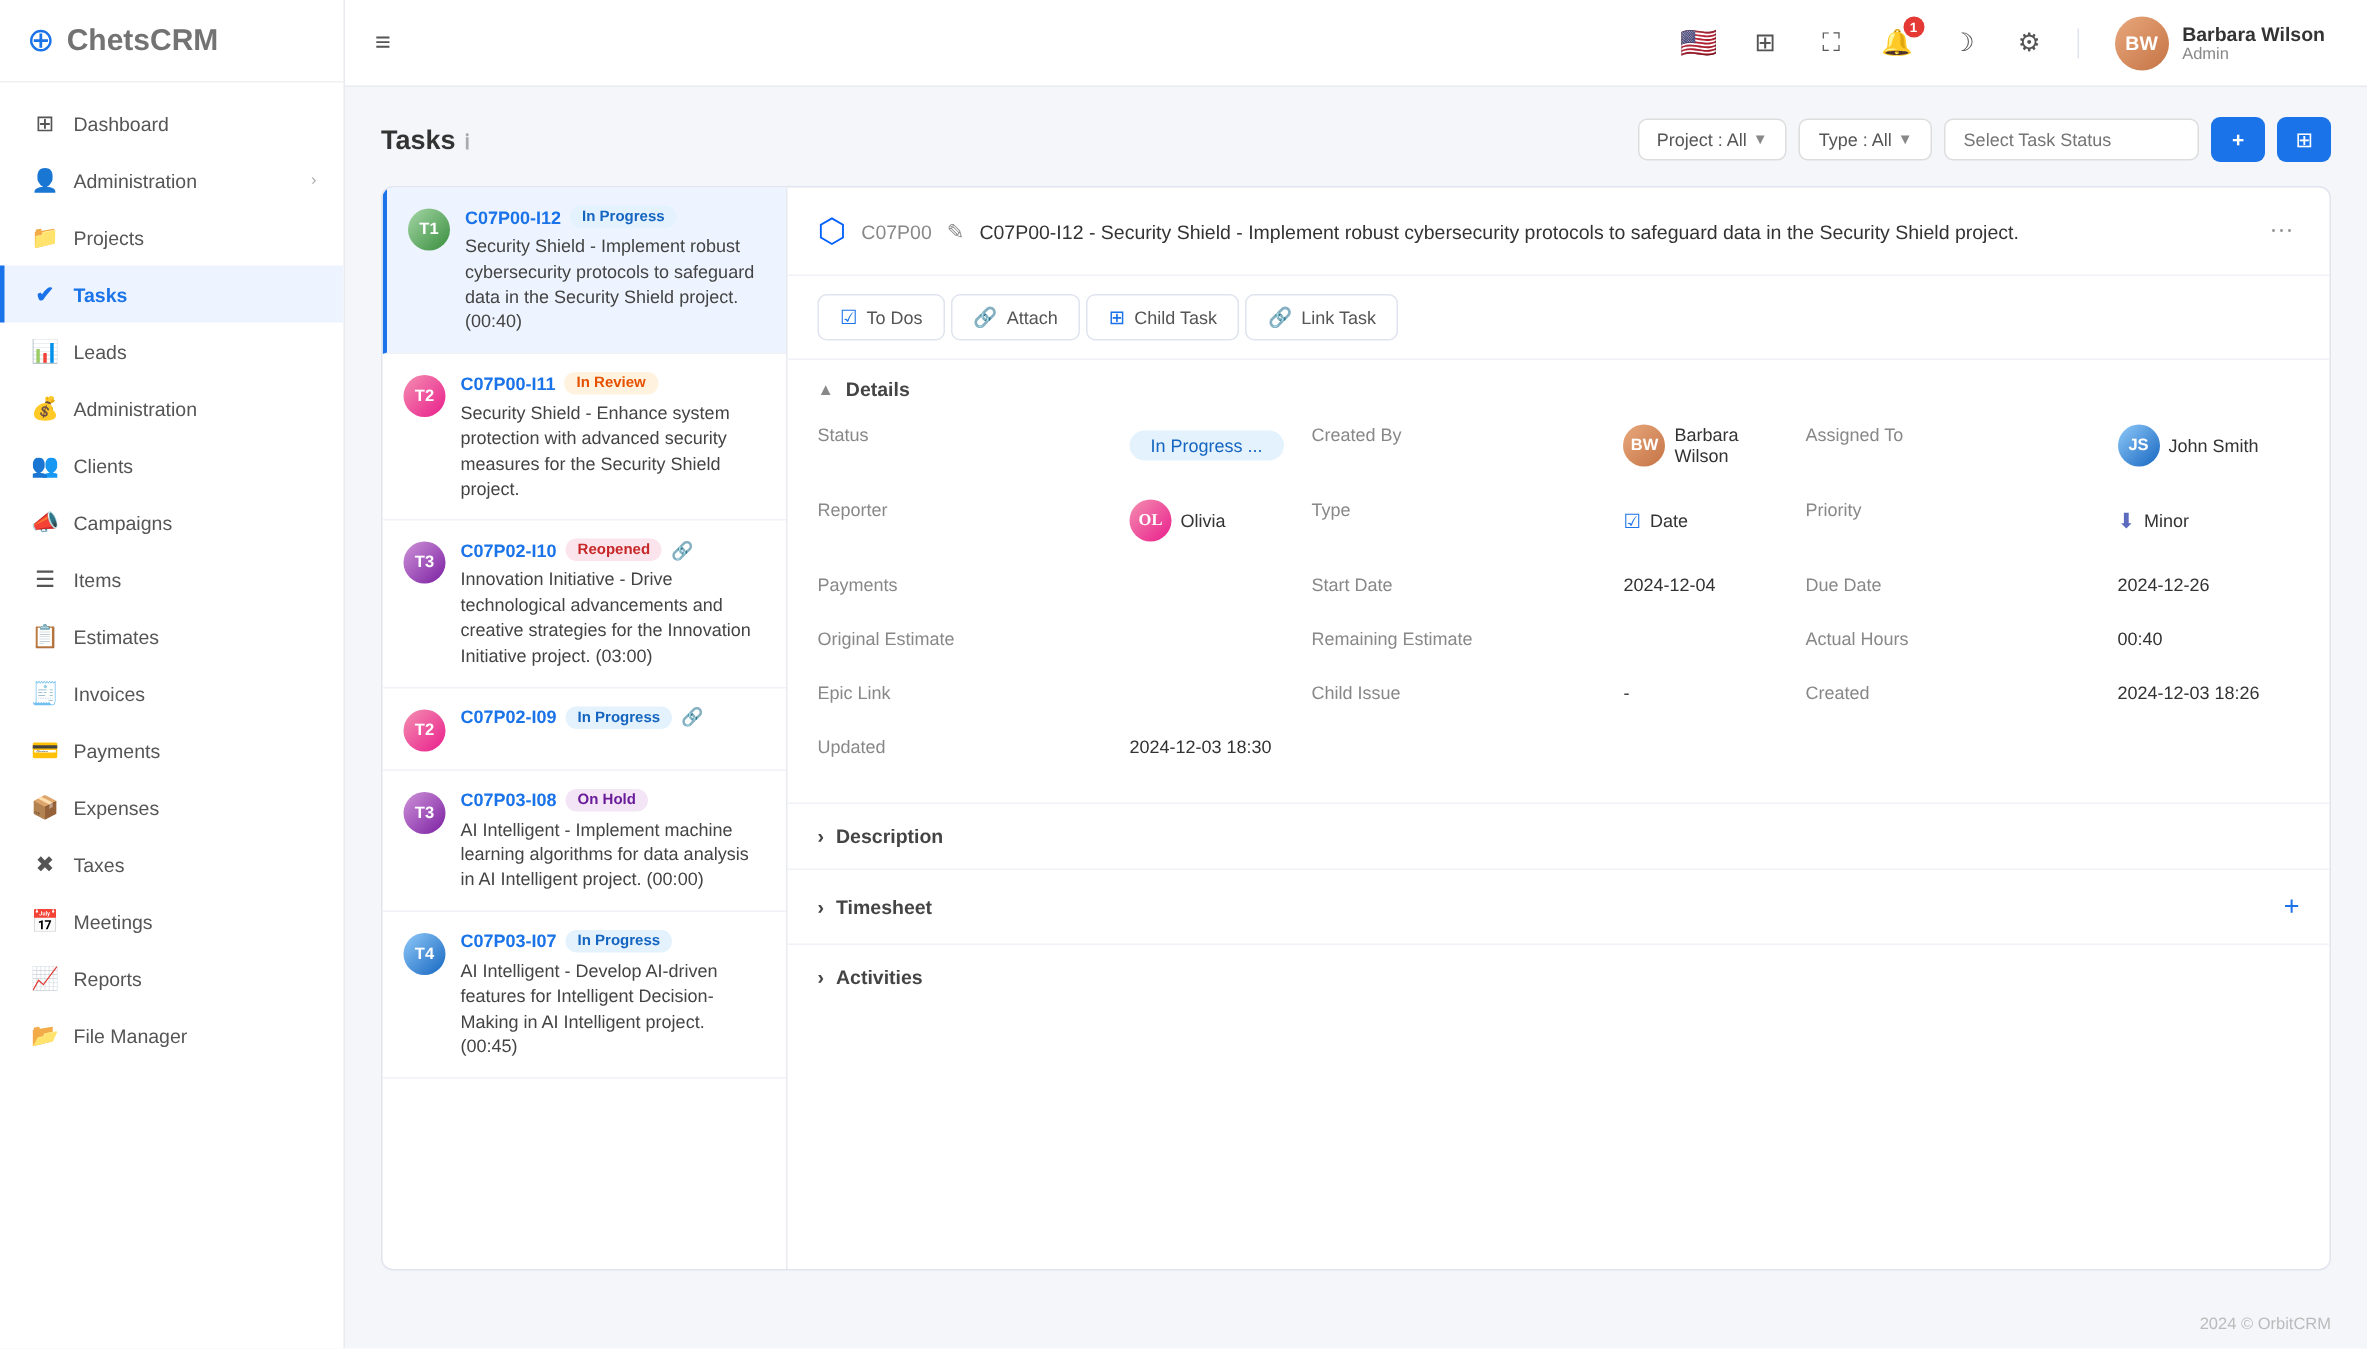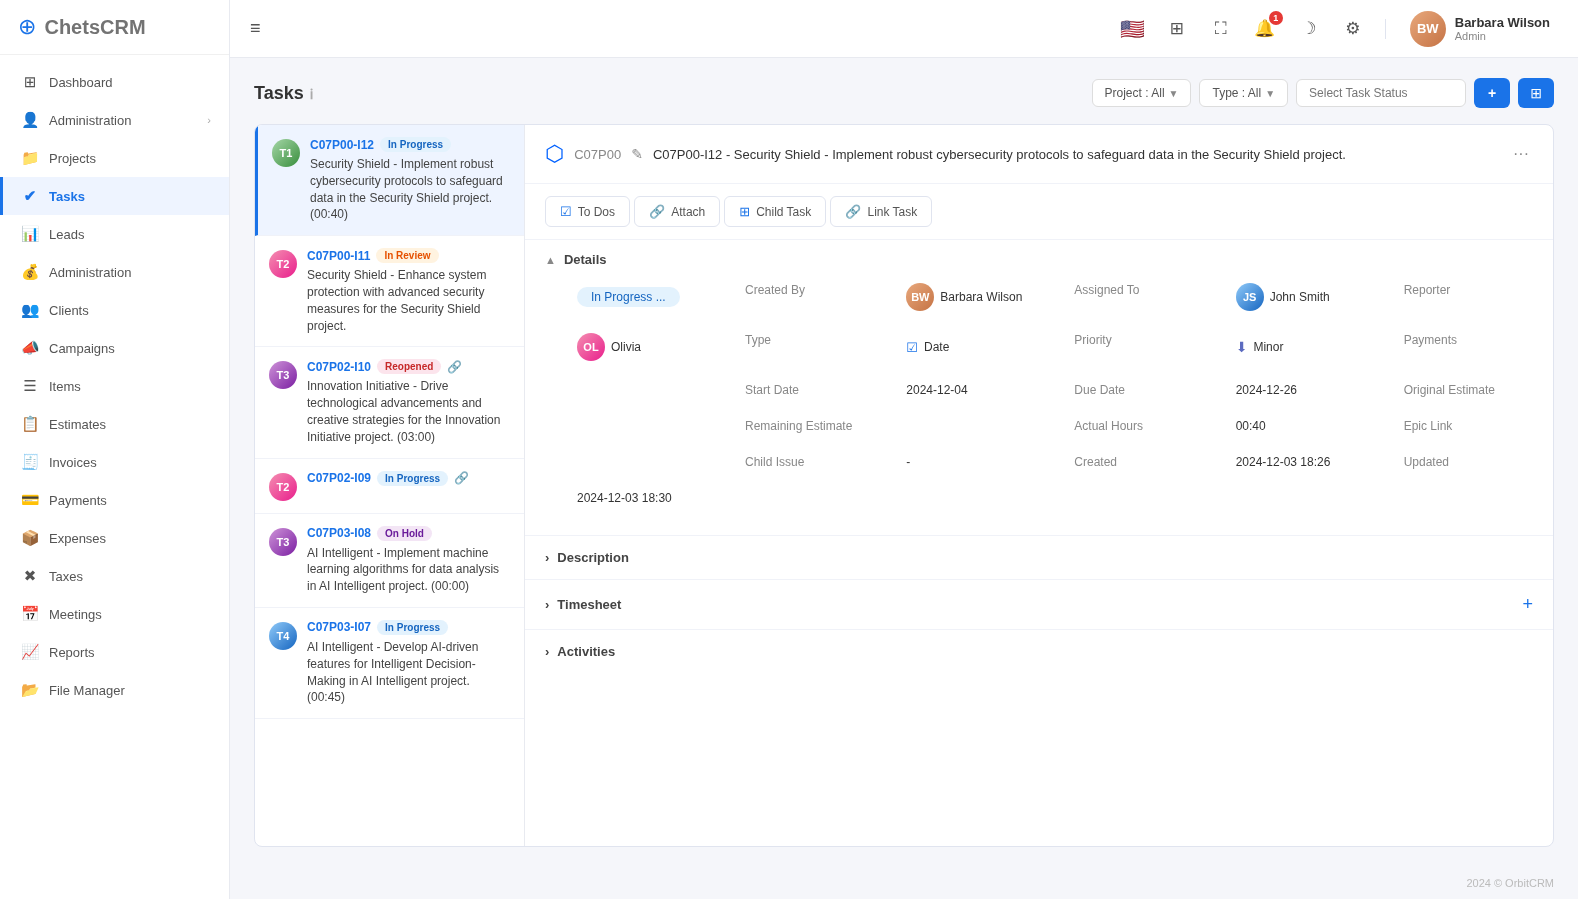--- a/index.html
+++ b/index.html
@@ -82,41 +82,41 @@
     .detail-tabs { display: flex; gap: 4px; padding: 12px 20px; border-bottom: 1px solid #f0f2f8; }
     .detail-tab { display: flex; align-items: center; gap: 6px; padding: 7px 14px; border-radius: 6px; cursor: pointer; font-size: 12px; color: #555; border: 1px solid #e0e4ef; background: #fff; }
     .detail-tab .tab-icon { font-size: 13px; color: #1a73e8; }
 
     
     .detail-section { padding: 0 20px 16px; }
     .detail-section-header { display: flex; align-items: center; gap: 8px; padding: 12px 0 10px; cursor: pointer; font-weight: 600; font-size: 13px; color: #444; }
     .detail-section-header .chevron { font-size: 11px; color: #888; }
     .detail-grid { display: grid; grid-template-columns: 200px 1fr 200px 1fr 200px 1fr; gap: 10px 0; padding-bottom: 8px; }
     .detail-label { font-size: 12px; color: #888; padding: 6px 0; }
-    .detail-value { font-size: 12px; color: #333; padding: 6px 8px; display: flex; align-items: center; gap: 6px; margin-left: 24px; }
+    .detail-value { font-size: 12px; color: #333; padding: 6px 8px; display: flex; align-items: center; gap: 6px; }
     .status-pill { background: #e3f2fd; color: #1565c0; border-radius: 20px; padding: 3px 14px; font-size: 12px; font-weight: 500; }
     .detail-user { display: flex; align-items: center; gap: 6px; font-size: 12px; }
     .priority-icon { color: #5c6bc0; font-size: 14px; }
 
     
     .collapsible-row { border-top: 1px solid #f0f2f8; }
     .collapsible-header { display: flex; align-items: center; justify-content: space-between; padding: 14px 20px; cursor: pointer; }
     .collapsible-header-left { display: flex; align-items: center; gap: 8px; font-size: 13px; font-weight: 600; color: #444; }
     .collapsible-add { color: #1a73e8; font-size: 18px; cursor: pointer; }
 
     
     .footer { text-align: right; padding: 10px 24px; font-size: 11px; color: #bbb; flex-shrink: 0; }
 
     
     ::-webkit-scrollbar { width: 4px; }
     ::-webkit-scrollbar-track { background: #f0f0f0; }
     ::-webkit-scrollbar-thumb { background: #ccc; border-radius: 2px; }
 
     .avatar-barbara { background: linear-gradient(135deg, #e8a87c, #c57345); }
-    .avatar-olivia { background: linear-gradient(135deg, #f48fb1, #e91e8c); }
+    .avatar-olivia { background: linear-gradient(135deg, #f48fb1, #e91e8c); font-family: Liberation Serif, serif; }
     .avatar-john { background: linear-gradient(135deg, #90caf9, #1565c0); }
     .avatar-task1 { background: linear-gradient(135deg, #a5d6a7, #388e3c); }
     .avatar-task2 { background: linear-gradient(135deg, #f48fb1, #e91e8c); }
     .avatar-task3 { background: linear-gradient(135deg, #ce93d8, #7b1fa2); }
     .avatar-task4 { background: linear-gradient(135deg, #90caf9, #1565c0); }
 
     .dropbox-icon { color: #0061ff; font-size: 22px; }
     .separator { width: 1px; height: 20px; background: #e0e4ef; margin: 0 4px; }
   </style>
 </head>
@@ -380,20 +380,21 @@
   </div>
           </div>
 
         <div class="detail-section">
           <div class="detail-section-header">
             <span class="chevron">▲</span>
             <span>Details</span>
           </div>
           <div class="detail-grid">
 
+            <div class="detail-label">Status</div>
             <div class="detail-value">
               <span class="status-pill">In Progress ...</span>
             </div>
             <div class="detail-label">Created By</div>
             <div class="detail-value detail-user">
               <div class="avatar avatar-sm avatar-barbara">BW</div>
               <span>Barbara Wilson</span>
             </div>
             <div class="detail-label">Assigned To</div>
             <div class="detail-value detail-user">

